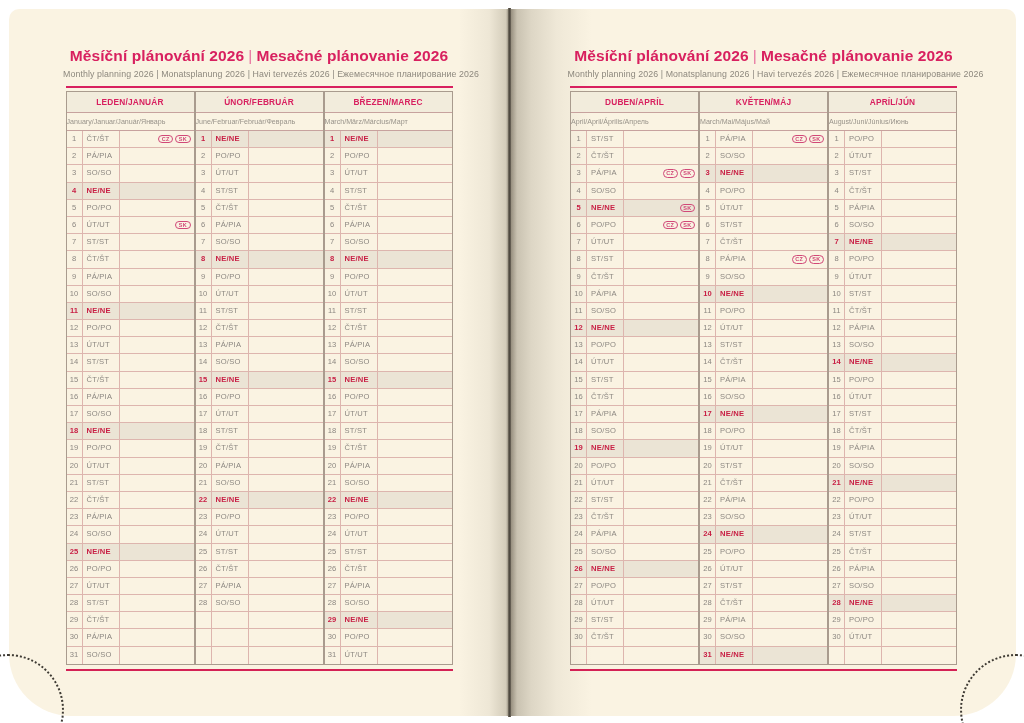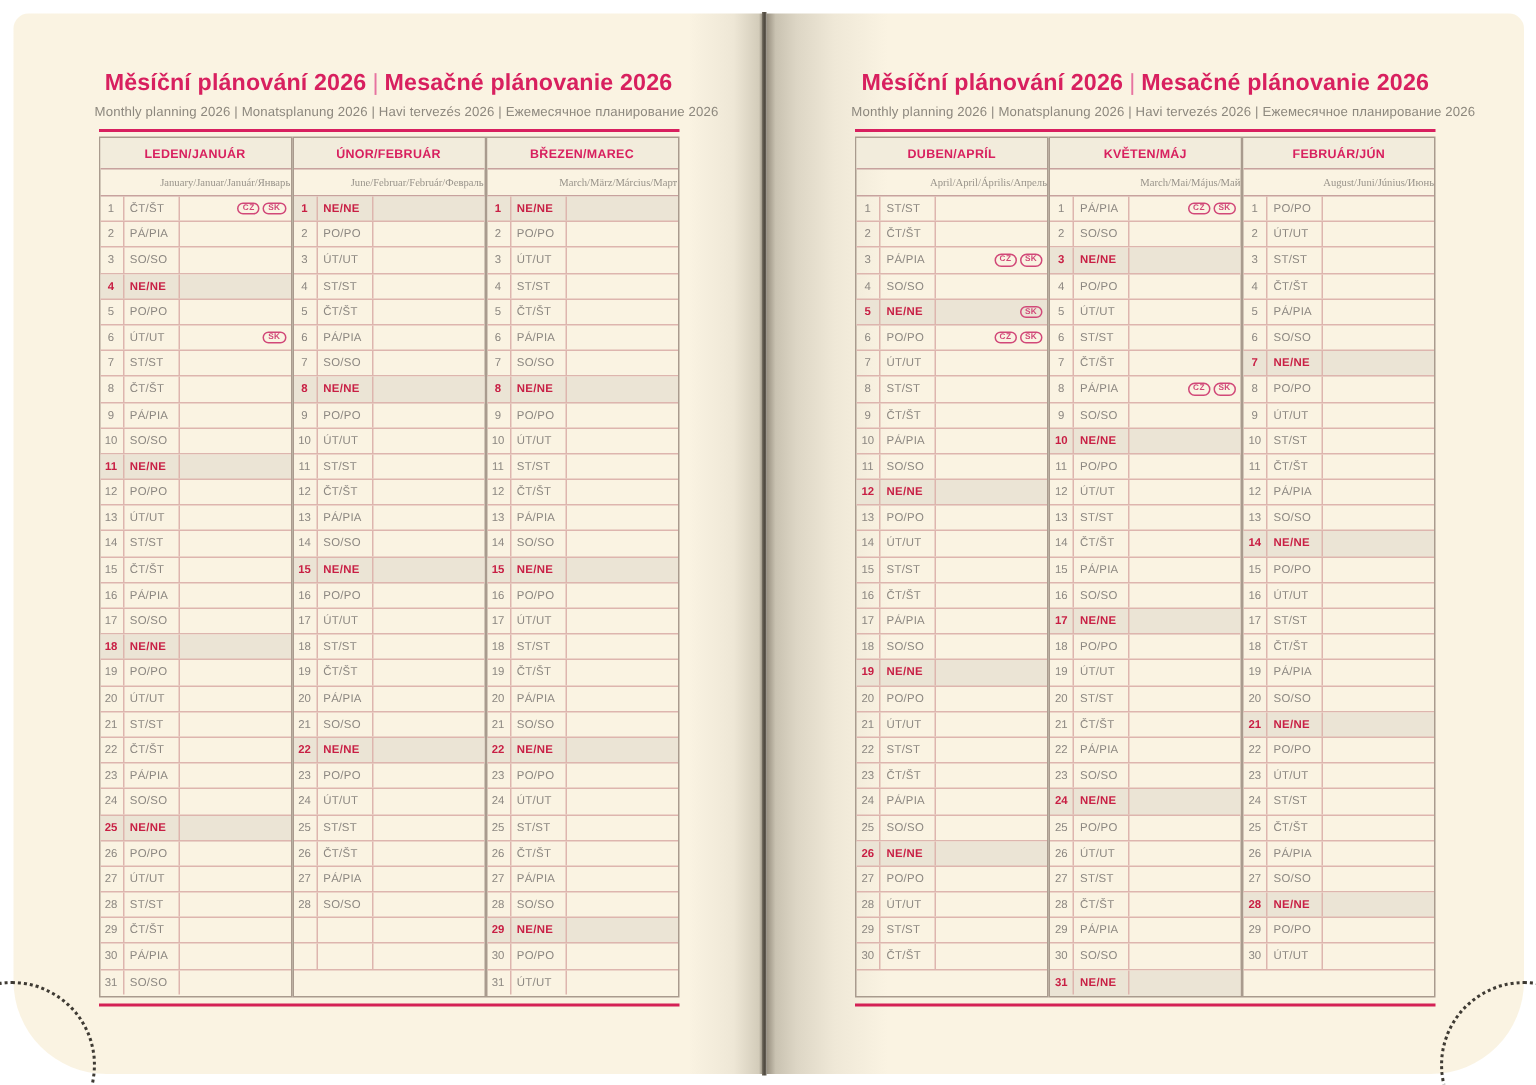--- a/index.html
+++ b/index.html
@@ -27,25 +27,25 @@
   .page-inner { padding-top:37px; }
   .ph-title { text-align:center; font-size:15.5px; font-weight:bold; color:#d8205f; letter-spacing:0.1px; line-height:19px; }
   .ph-title .sep { color:#e773a0; font-weight:normal; padding:0 4px; }
   .ph-sub { text-align:center; font-size:8.8px; color:#8d887e; margin-top:4px; letter-spacing:0.1px;padding-left:24px; }
   .ph-rule { width:387px; height:2px; background:#d8205f; margin:7px auto 0; }
 
   .months { display:flex; width:387px; margin:3px auto 0; }
   .month { flex:1; border:1px solid #a99b8e; }
   .m-name { height:21px; line-height:21px; text-align:center; color:#d8205f; font-weight:bold;
     font-size:8.3px; letter-spacing:0.2px; border-bottom:1px solid #c7a29e; background:#f2ecdc; }
-  .m-sub { height:18px; line-height:18px; text-align:right; font-size:7.1px; color:#98938a;
-    border-bottom:1px solid #c7a29e;font-family:Liberation Serif, serif; }
+  .m-sub { height:18px; line-height:18px; text-align:left; font-size:7.1px; color:#98938a;
+    border-bottom:1px solid #c7a29e; }
 
   .day-row { display:flex; height:17.2px; border-bottom:1px solid #ddb5ae; font-size:7.6px; color:#8c8781; }
-  .day-row:last-child { border-bottom:none;align-items:center; }
+  .day-row:last-child { border-bottom:none; }
   .day-row .num { width:16px; text-align:center; line-height:16.2px; border-right:1px solid #ddb5ae; }
   .day-row .wd  { width:37px; line-height:16.2px; padding-left:4px; letter-spacing:0.2px; border-right:1px solid #ddb5ae; }
   .day-row .note { flex:1; display:flex; align-items:center; justify-content:flex-end; gap:2px; padding-right:3px; }
   .day-row.sunday { background:#ebe4d5; }
   .day-row.sunday .num, .day-row.sunday .wd { color:#c81f44; font-weight:bold; }
 
   .badge { display:inline-block; border:1px solid #d14878; color:#d14878; border-radius:5px;
     font-size:5.5px; font-weight:bold; line-height:6.4px; padding:0 2.5px; letter-spacing:0.3px; }
 
   .bottom-rule { width:387px; height:2px; background:#d42155; margin:4px auto 0; }
@@ -894,21 +894,21 @@
               </div>
               <div class="day-row sunday">
                 <span class="num">31</span>
                 <span class="wd">NE/NE</span>
                 <span class="note"></span>
               </div>
             </div>
   </div>
 
   <div class="month">
-    <div class="m-name">FEBRUÁR/JÚN</div>
+    <div class="m-name">APRÍL/JÚN</div>
     <div class="m-sub">August/Juni/Június/Июнь</div>
     <div>
               <div class="day-row">
                 <span class="num">1</span>
                 <span class="wd">PO/PO</span>
                 <span class="note"></span>
               </div>
               <div class="day-row">
                 <span class="num">2</span>
                 <span class="wd">ÚT/UT</span>

